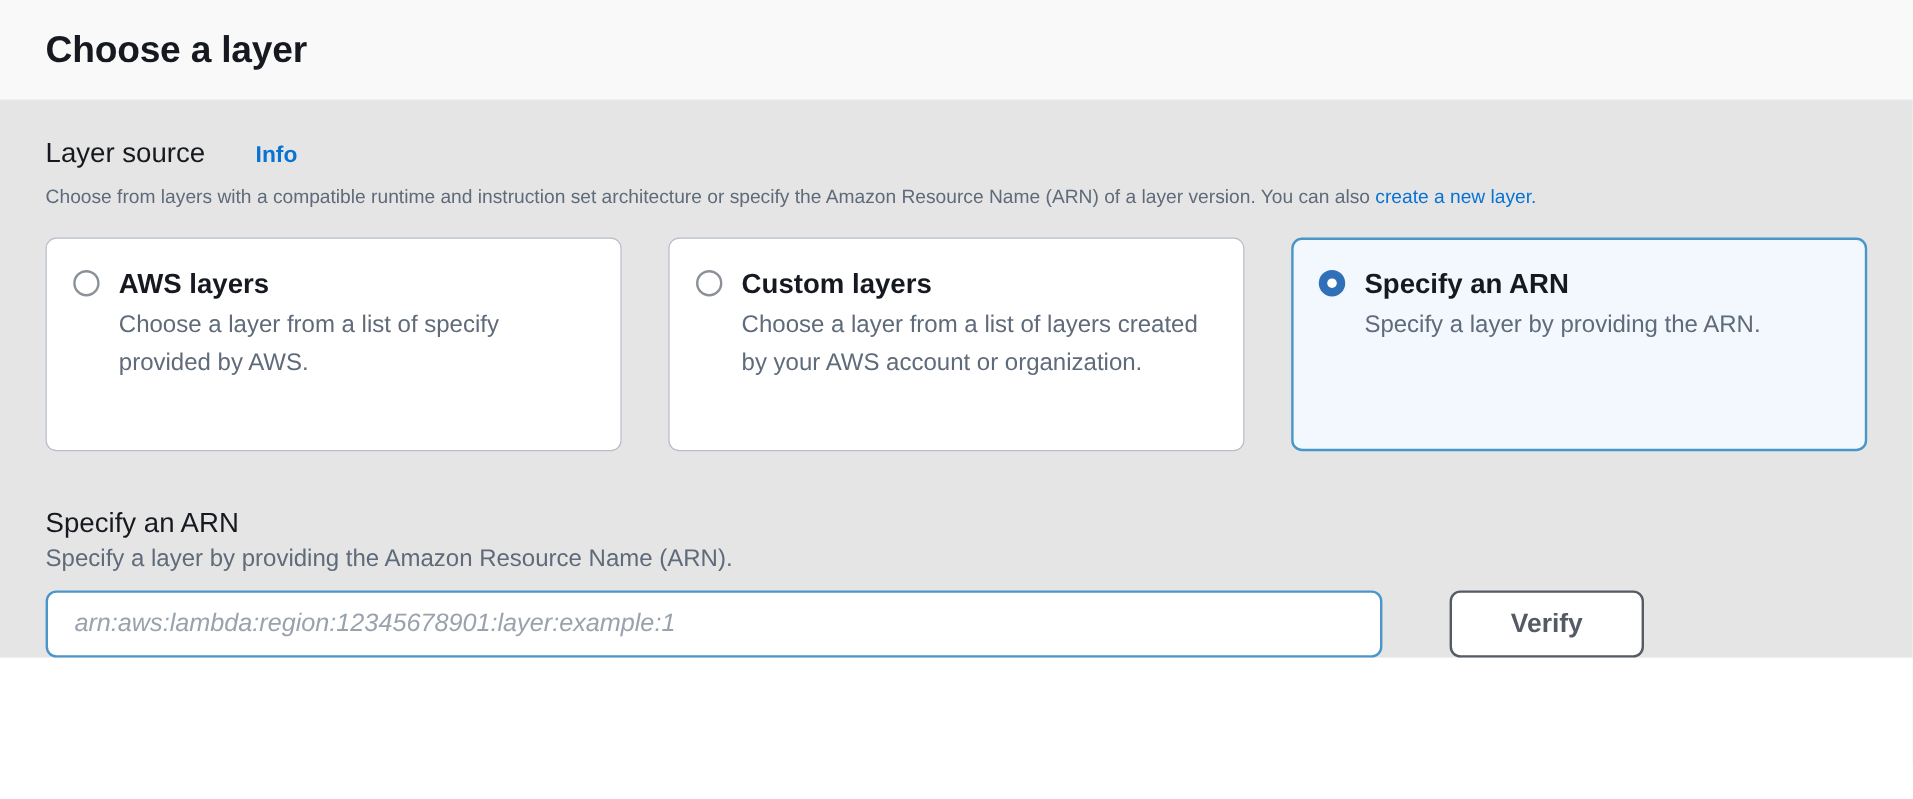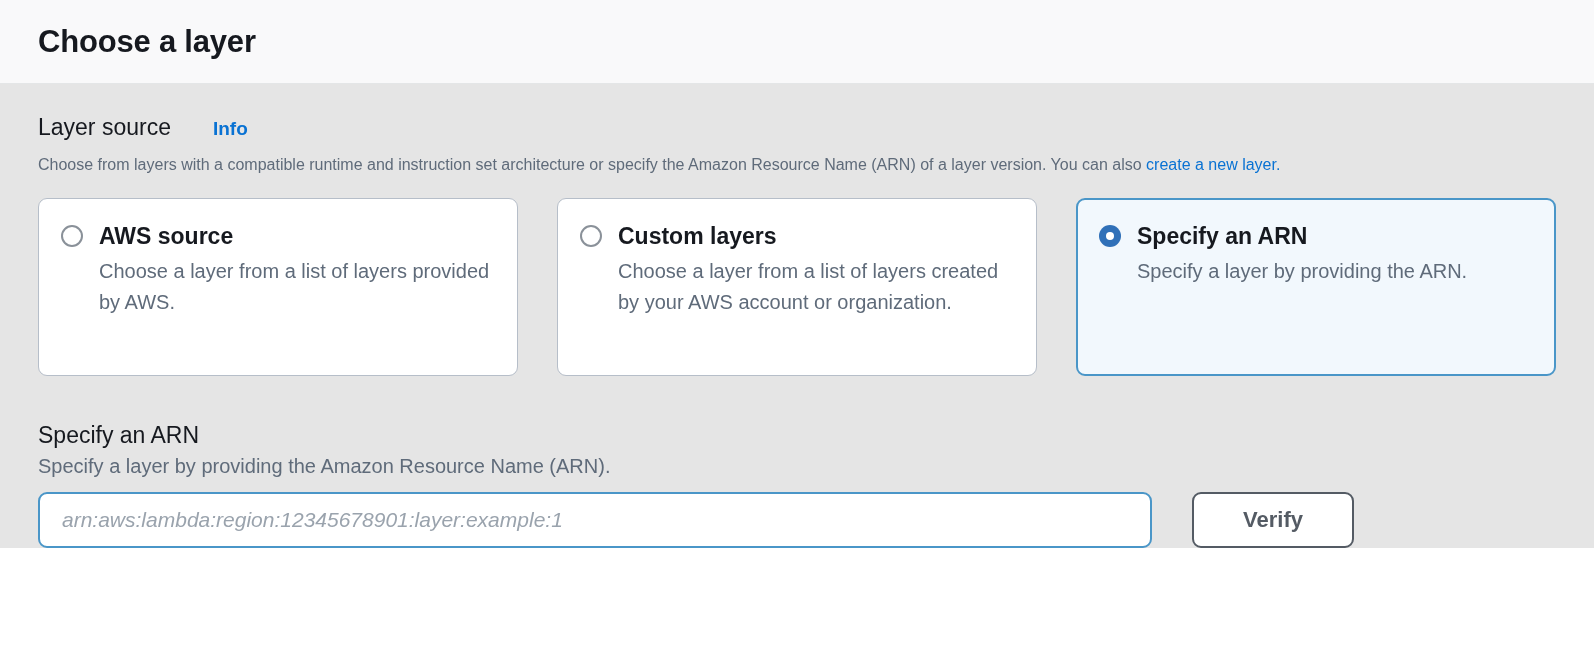--- a/index.html
+++ b/index.html
@@ -140,21 +140,21 @@
   }
   .arn-subtext {
     font-size: 20px;
     color: #5f6b7a;
     margin-bottom: 14px;
   }
 
   .arn-input-row {
     display: flex;
     align-items: center;
-    gap: 40px;
+    gap: 56px;
   }
   .arn-input {
     width: 1114px;
     height: 56px;
     box-sizing: border-box;
     border: 2px solid #4a96c8;
     border-radius: 9px;
     background: #ffffff;
     font-family: "Liberation Sans", sans-serif;
     font-size: 21px;
@@ -196,22 +196,22 @@
     <a class="info-link">Info</a>
   </div>
 
   <p class="field-description"><span>Choose from layers with a compatible runtime and instruction set architecture or specify the Amazon Resource Name (ARN) of a layer version. You can also </span><a class="inline-link">create a new layer.</a></p>
 
   <div class="card-row">
 
     <div class="radio-card">
       <span class="radio-outer"></span>
       <span class="card-text">
-        <span class="card-title" style="display: block;">AWS source</span>
-        <span class="card-desc" style="display: block;">Choose a layer from a list of layers provided by AWS.</span>
+        <span class="card-title" style="display: block;">AWS layers</span>
+        <span class="card-desc" style="display: block;">Choose a layer from a list of specify provided by AWS.</span>
       </span>
     </div>
 
     <div class="radio-card">
       <span class="radio-outer"></span>
       <span class="card-text">
         <span class="card-title" style="display: block;">Custom layers</span>
         <span class="card-desc" style="display: block;">Choose a layer from a list of layers created by your AWS account or organization.</span>
       </span>
     </div>

